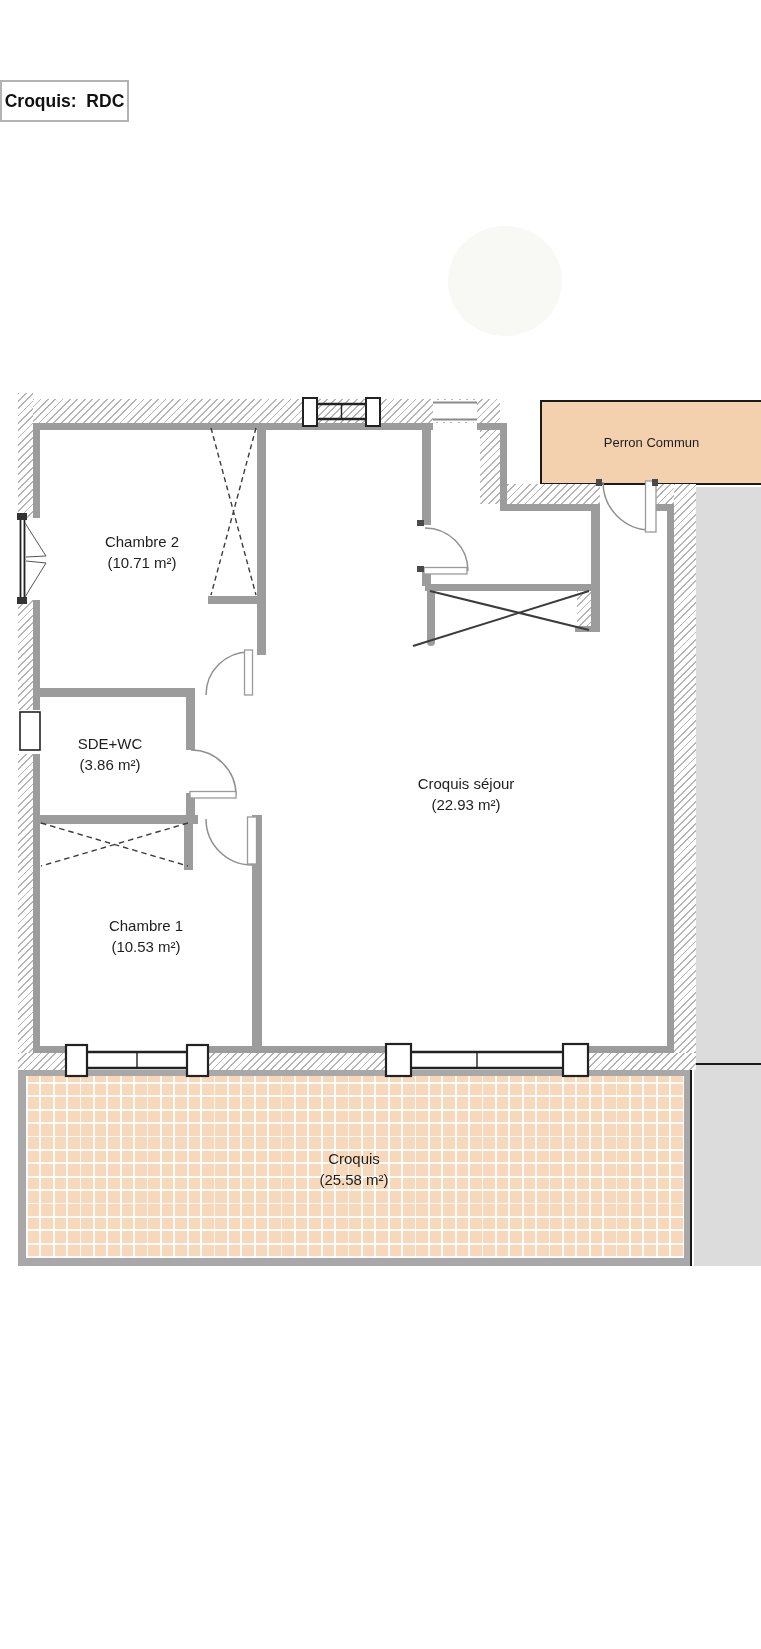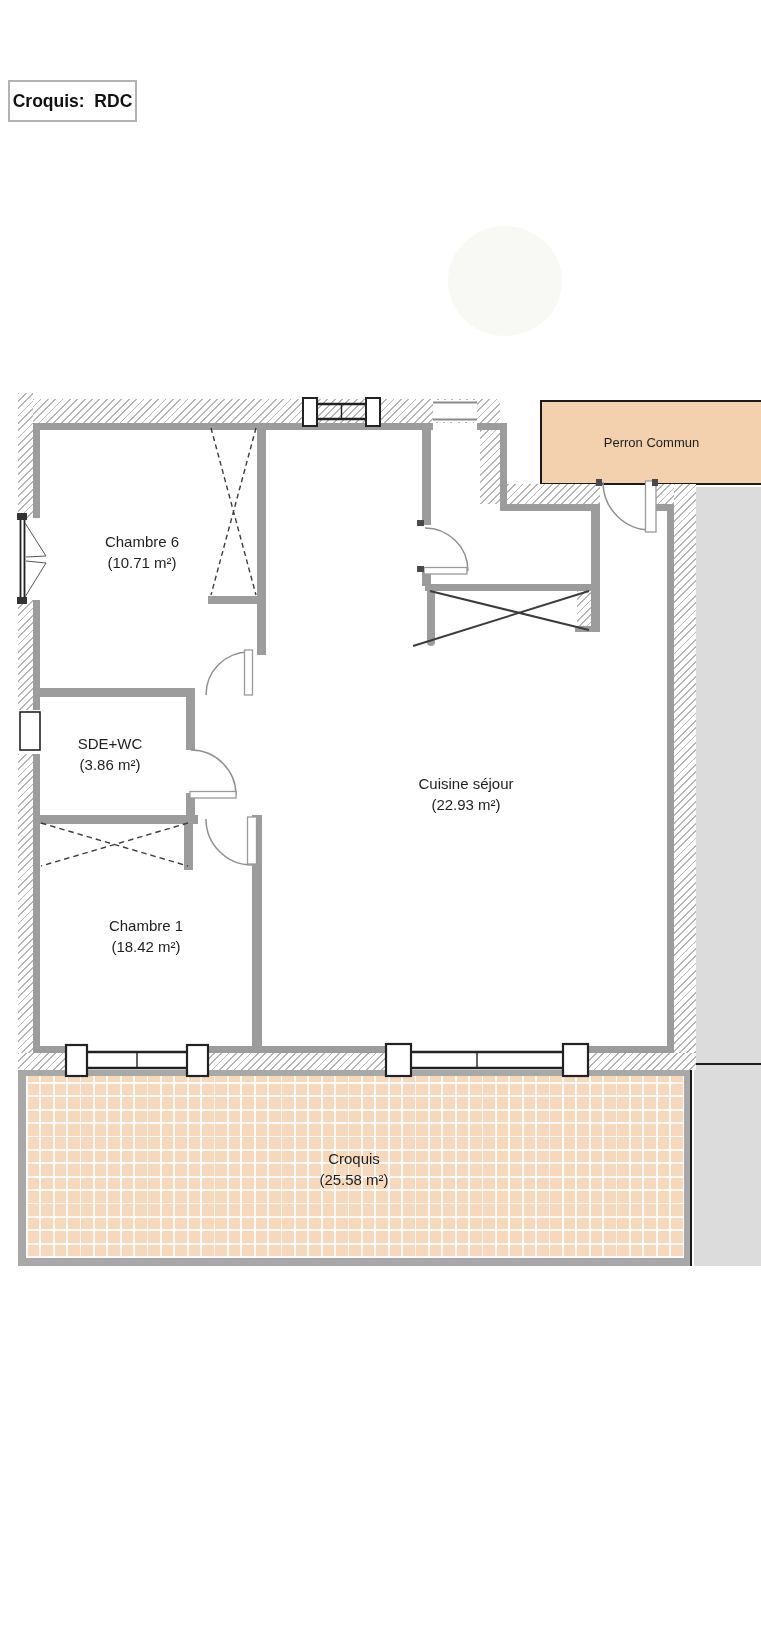--- a/index.html
+++ b/index.html
@@ -15,21 +15,21 @@
   #adjacent-area{position:absolute;background:var(--adjacent,#dcdcdc);}
   #perron-box{position:absolute;background:var(--perron-fill,#f4d1ae);
     border:2px solid #1a1a1a;box-sizing:border-box;
     display:flex;align-items:center;justify-content:center;}
   #perron-box .room-name{font-size:13px;}
   #terrace{position:absolute;border:solid #a8a8a8;border-width:6px 6px 8px 8px;box-sizing:border-box;}
   #terrace-tiles{position:absolute;inset:0;background-color:var(--tile,#f7d8bb);
     background-image:
       repeating-linear-gradient(0deg,rgba(255,255,255,.92) 0 1.8px,rgba(0,0,0,0) 1.8px 13.4px),
       repeating-linear-gradient(90deg,rgba(255,255,255,.92) 0 1.8px,rgba(0,0,0,0) 1.8px 13.4px);}
-  #title-box{position:absolute;left:8px;top:80px;width:129px;height:42px;
+  #title-box{position:absolute;left:0;top:80px;width:129px;height:42px;
     border:2px solid #b3b3b3;box-sizing:border-box;background:#fff;
     display:flex;align-items:center;justify-content:center;}
   #title-box .title-label{font-weight:bold;font-size:17.5px;white-space:pre;color:#111;}
   #watermark{position:absolute;left:448px;top:226px;width:114px;height:110px;
     border-radius:50%;background:#f8f8f5;}
   .room-label{position:absolute;transform:translate(-50%,-50%);text-align:center;
     font-size:15px;line-height:21px;white-space:nowrap;}
   svg.overlay{position:absolute;left:0;top:0;pointer-events:none;}
 </style>
 </head>
@@ -168,33 +168,33 @@
       <g stroke-width="2">
         <path d="M430,591 L589,630 M589,591 L413,646"></path>
       </g>
       <g stroke-width="1.4" stroke-dasharray="5.5 4">
         <path d="M41,823 L188,866 M188,823 L41,866"></path>
       </g>
     </g>
   </svg>
 
   <div class="room-label" style="left:142px;top:552px;">
-    <div class="room-name">Chambre 6</div>
+    <div class="room-name">Chambre 2</div>
     <div class="room-area">(10.71 m²)</div>
   </div>
   <div class="room-label" style="left:110px;top:754px;">
     <div class="room-name">SDE+WC</div>
     <div class="room-area">(3.86 m²)</div>
   </div>
   <div class="room-label" style="left:466px;top:794px;">
-    <div class="room-name">Cuisine séjour</div>
+    <div class="room-name">Croquis séjour</div>
     <div class="room-area">(22.93 m²)</div>
   </div>
   <div class="room-label" style="left:146px;top:936px;">
     <div class="room-name">Chambre 1</div>
-    <div class="room-area">(18.42 m²)</div>
+    <div class="room-area">(10.53 m²)</div>
   </div>
   <div class="room-label" style="left:354px;top:1169px;">
     <div class="room-name">Croquis</div>
     <div class="room-area">(25.58 m²)</div>
   </div>
 
 </div>
 
 </body></html>

